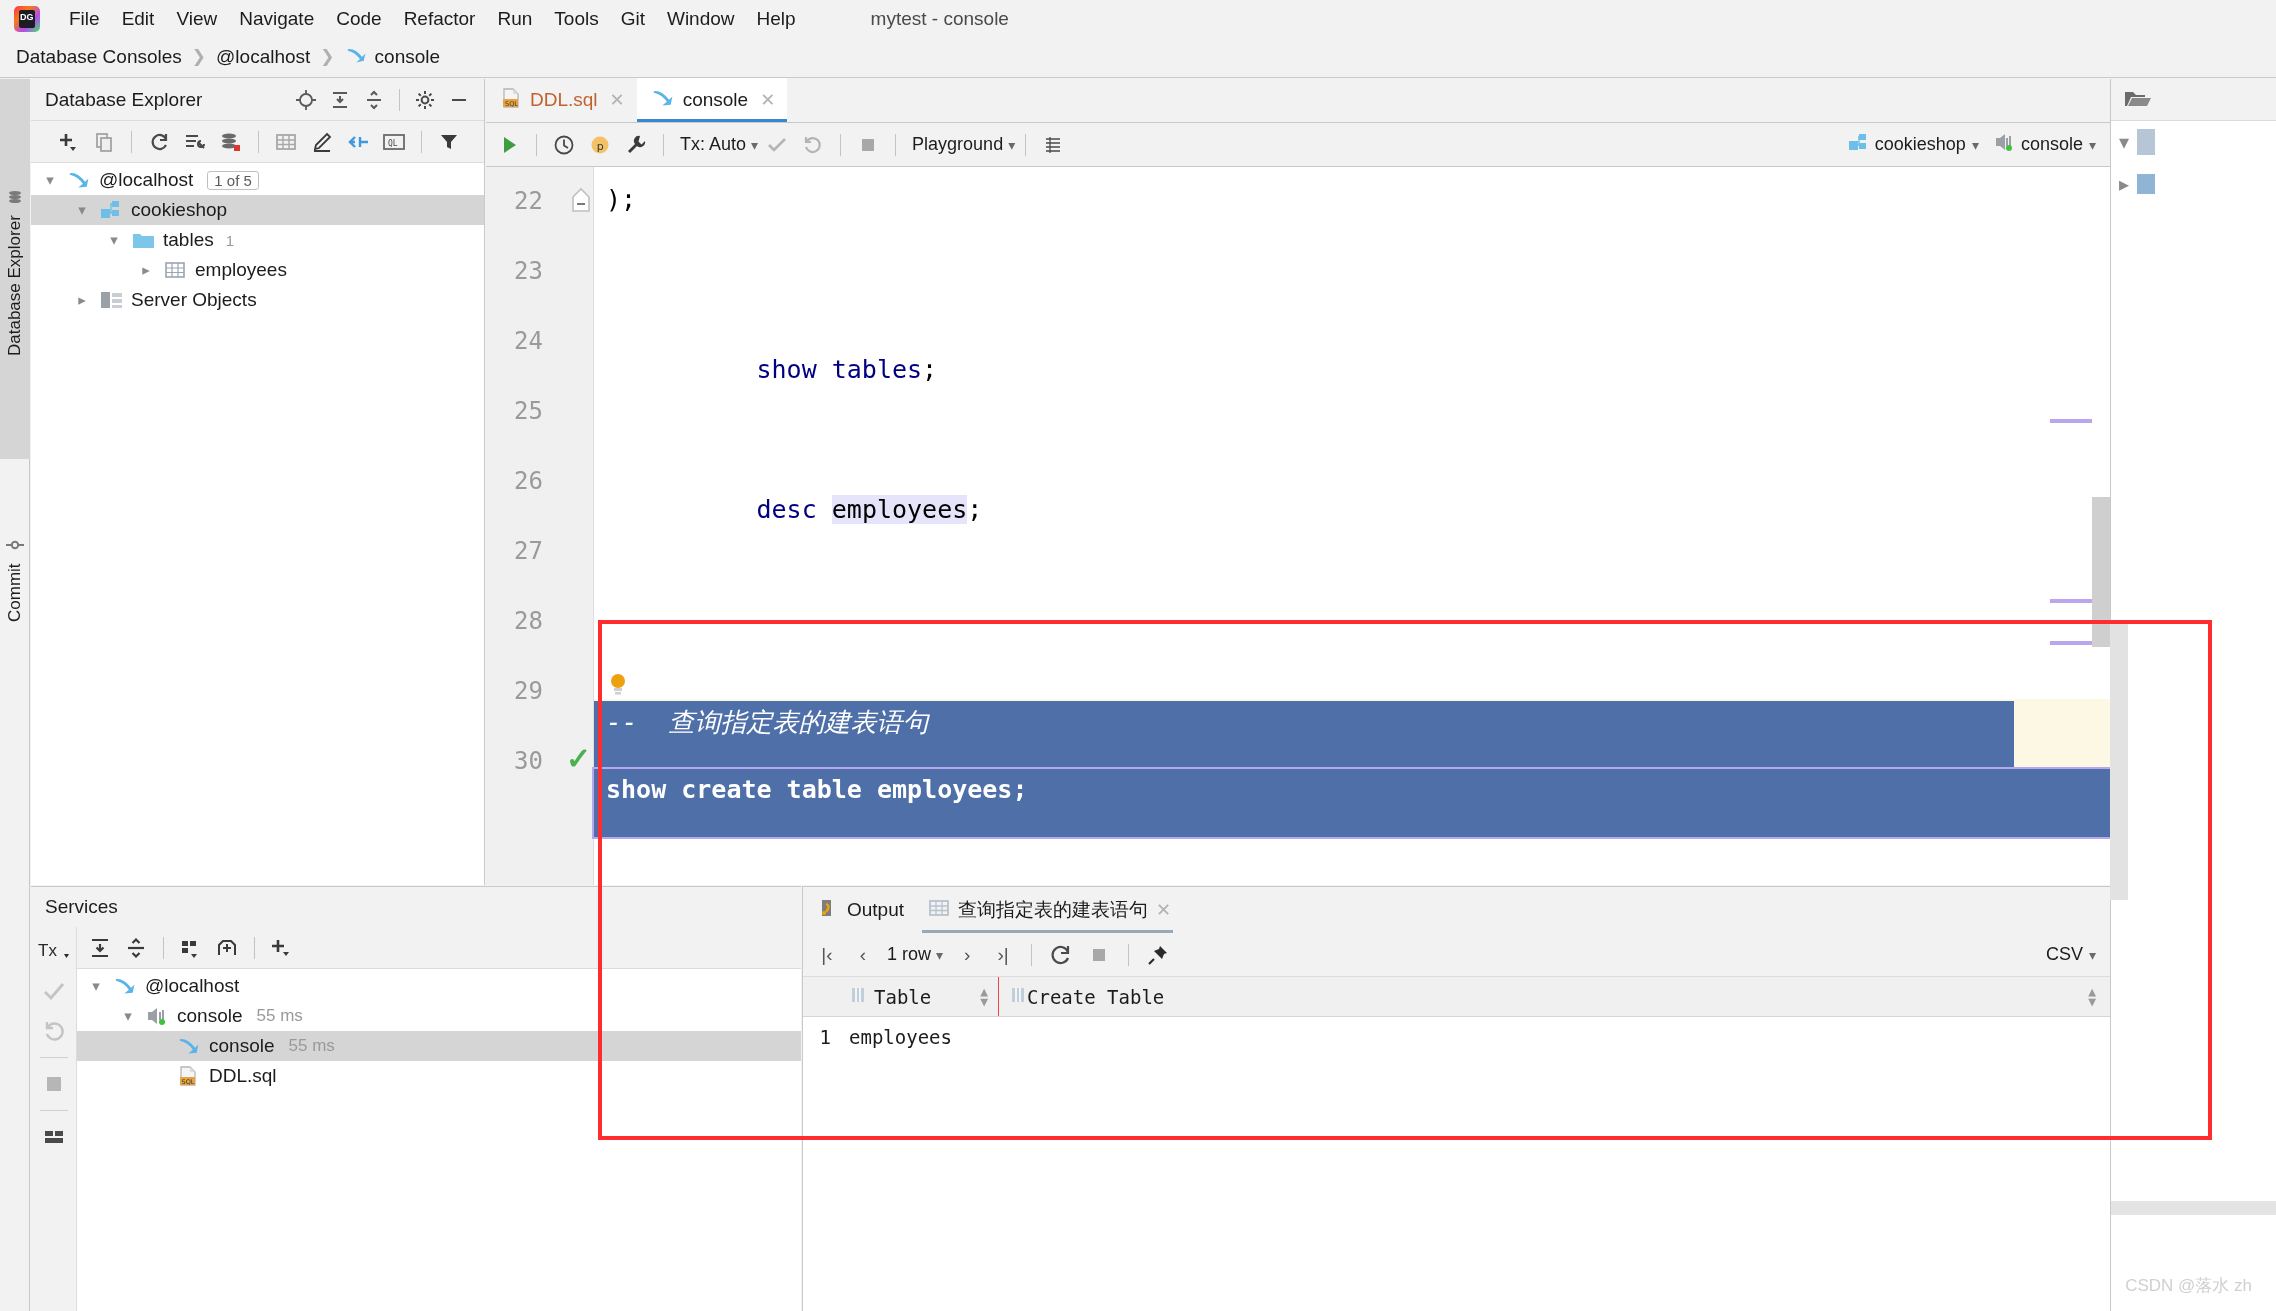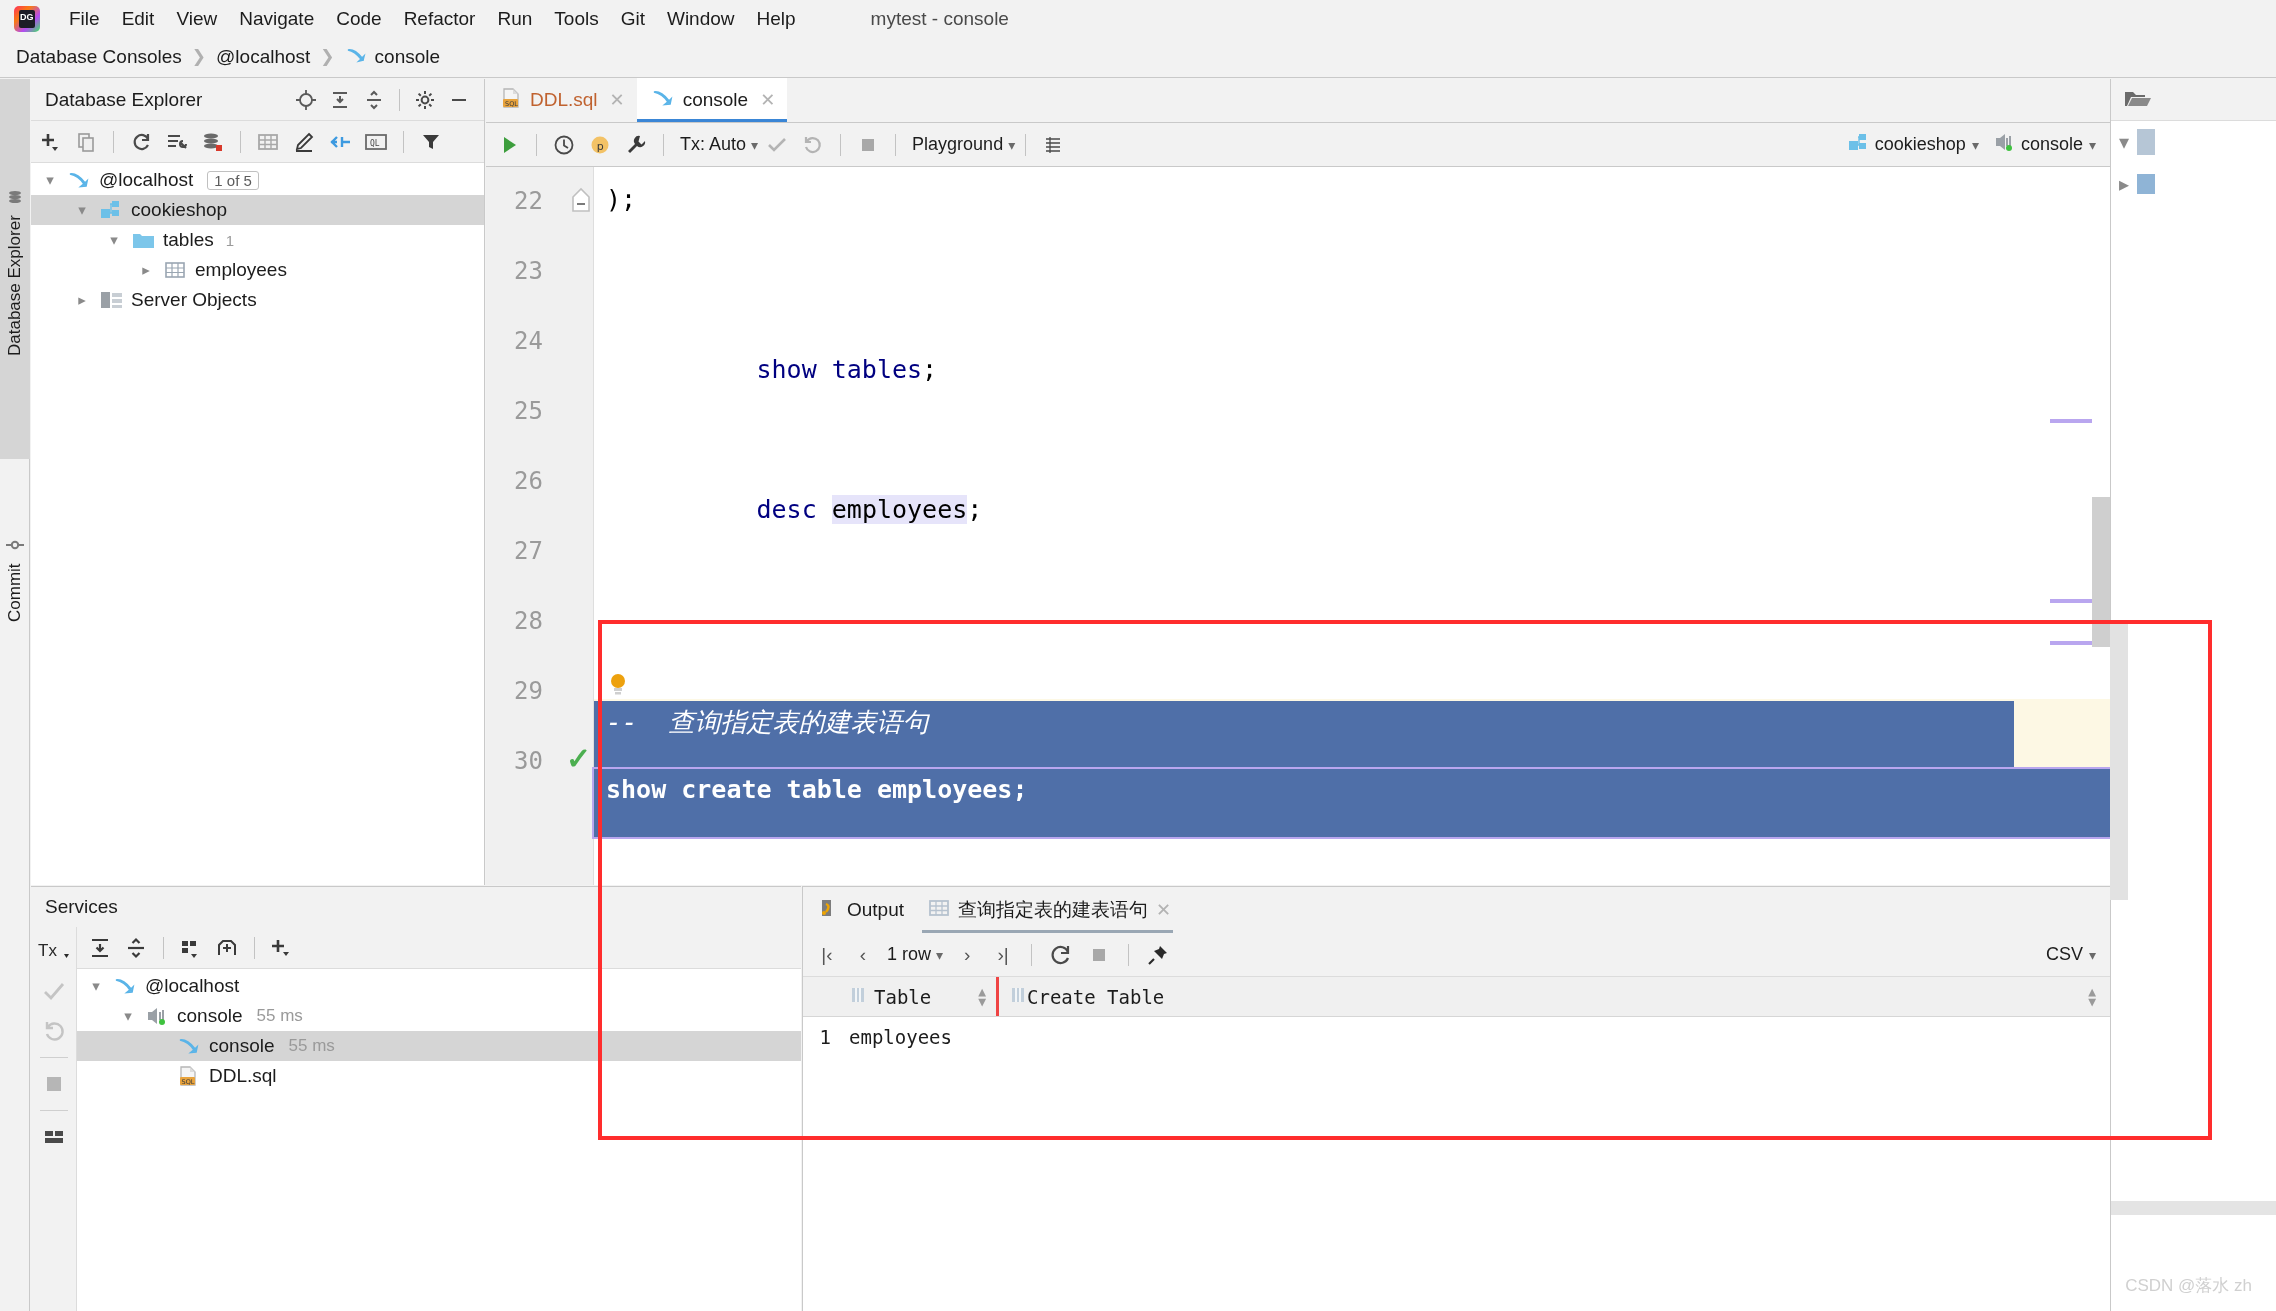--- a/index.html
+++ b/index.html
@@ -43,21 +43,21 @@
     display:flex; align-items:center; justify-content:center; }
   .rail-tab.sel { background:#d5d5d5; }
 
   
   .dbpanel { position:absolute; left:31px; top:79px; width:454px; height:806px;
     background:#ffffff; border-right:1px solid #c9c9c9; }
   .dbhead { height:42px; background:#f2f2f2; display:flex; align-items:center;
     border-bottom:1px solid #dcdcdc; }
   .dbhead .title { font-size:19px; color:#1c1c1c; margin-left:14px; flex:1; }
   .dbtools { height:42px; background:#f2f2f2; display:flex; align-items:center;
-    border-bottom:1px solid #dcdcdc; padding-left:2px; gap:2px; }
+    border-bottom:1px solid #dcdcdc; padding-left:20px; gap:2px; }
   .ibtn { width:34px; height:32px; display:flex; align-items:center; justify-content:center; }
   .tree { padding-top:2px; font-size:19px; color:#1c1c1c; }
   .trow { height:30px; display:flex; align-items:center; gap:6px; white-space:nowrap; }
   .trow.sel { background:#d5d5d5; }
   .arrow { width:22px; text-align:center; color:#8a8a8a; font-size:15px; }
   .badge { font-size:15px; color:#5c5c5c; border:1px solid #c0c0c0; border-radius:3px;
     padding:0px 6px; margin-left:8px; background:#fff; }
   .cnt { font-size:15px; color:#9a9a9a; margin-left:6px; }
 
   
@@ -121,21 +121,21 @@
     justify-content:center; color:#555; font-size:19px; }
   .rowsel { font-size:18px; color:#1c1c1c; display:flex; align-items:center; gap:5px; margin:0 4px; }
   .csv { margin-left:auto; display:flex; align-items:center; gap:6px; padding-right:14px;
     font-size:18px; color:#1c1c1c; }
   .grid { position:absolute; left:0; right:0; top:90px; bottom:0; }
   .ghead { height:40px; background:#f0f0f0; display:flex; align-items:center;
     border-bottom:1px solid #d6d6d6; font-family:"DejaVu Sans Mono", monospace;
     font-size:19px; color:#1c1c1c; }
   .gh-rownum { width:36px; }
   .gh-c1 { width:160px; display:flex; align-items:center; gap:7px; padding-left:10px;
-    border-right:3px solid #ef4444; height:100%; }
+    border-right:1px solid #ef4444; height:100%; }
   .gh-c2 { flex:1; display:flex; align-items:center; padding-left:10px; height:100%; }
   .grow { height:40px; display:flex; align-items:center;
     font-family:"DejaVu Sans Mono", monospace; font-size:19px; color:#1c1c1c; }
   .grow .rn { width:36px; text-align:right; padding-right:8px; color:#1c1c1c; }
   .grow .c1 { width:160px; padding-left:10px; }
   .grow .c2 { flex:1; padding-left:10px; white-space:nowrap; overflow:hidden; }
   .crlf { color:#9a9acd; font-size:15px; }
 
   
   .rightpanel { position:absolute; right:0; top:79px; width:166px; bottom:0;

